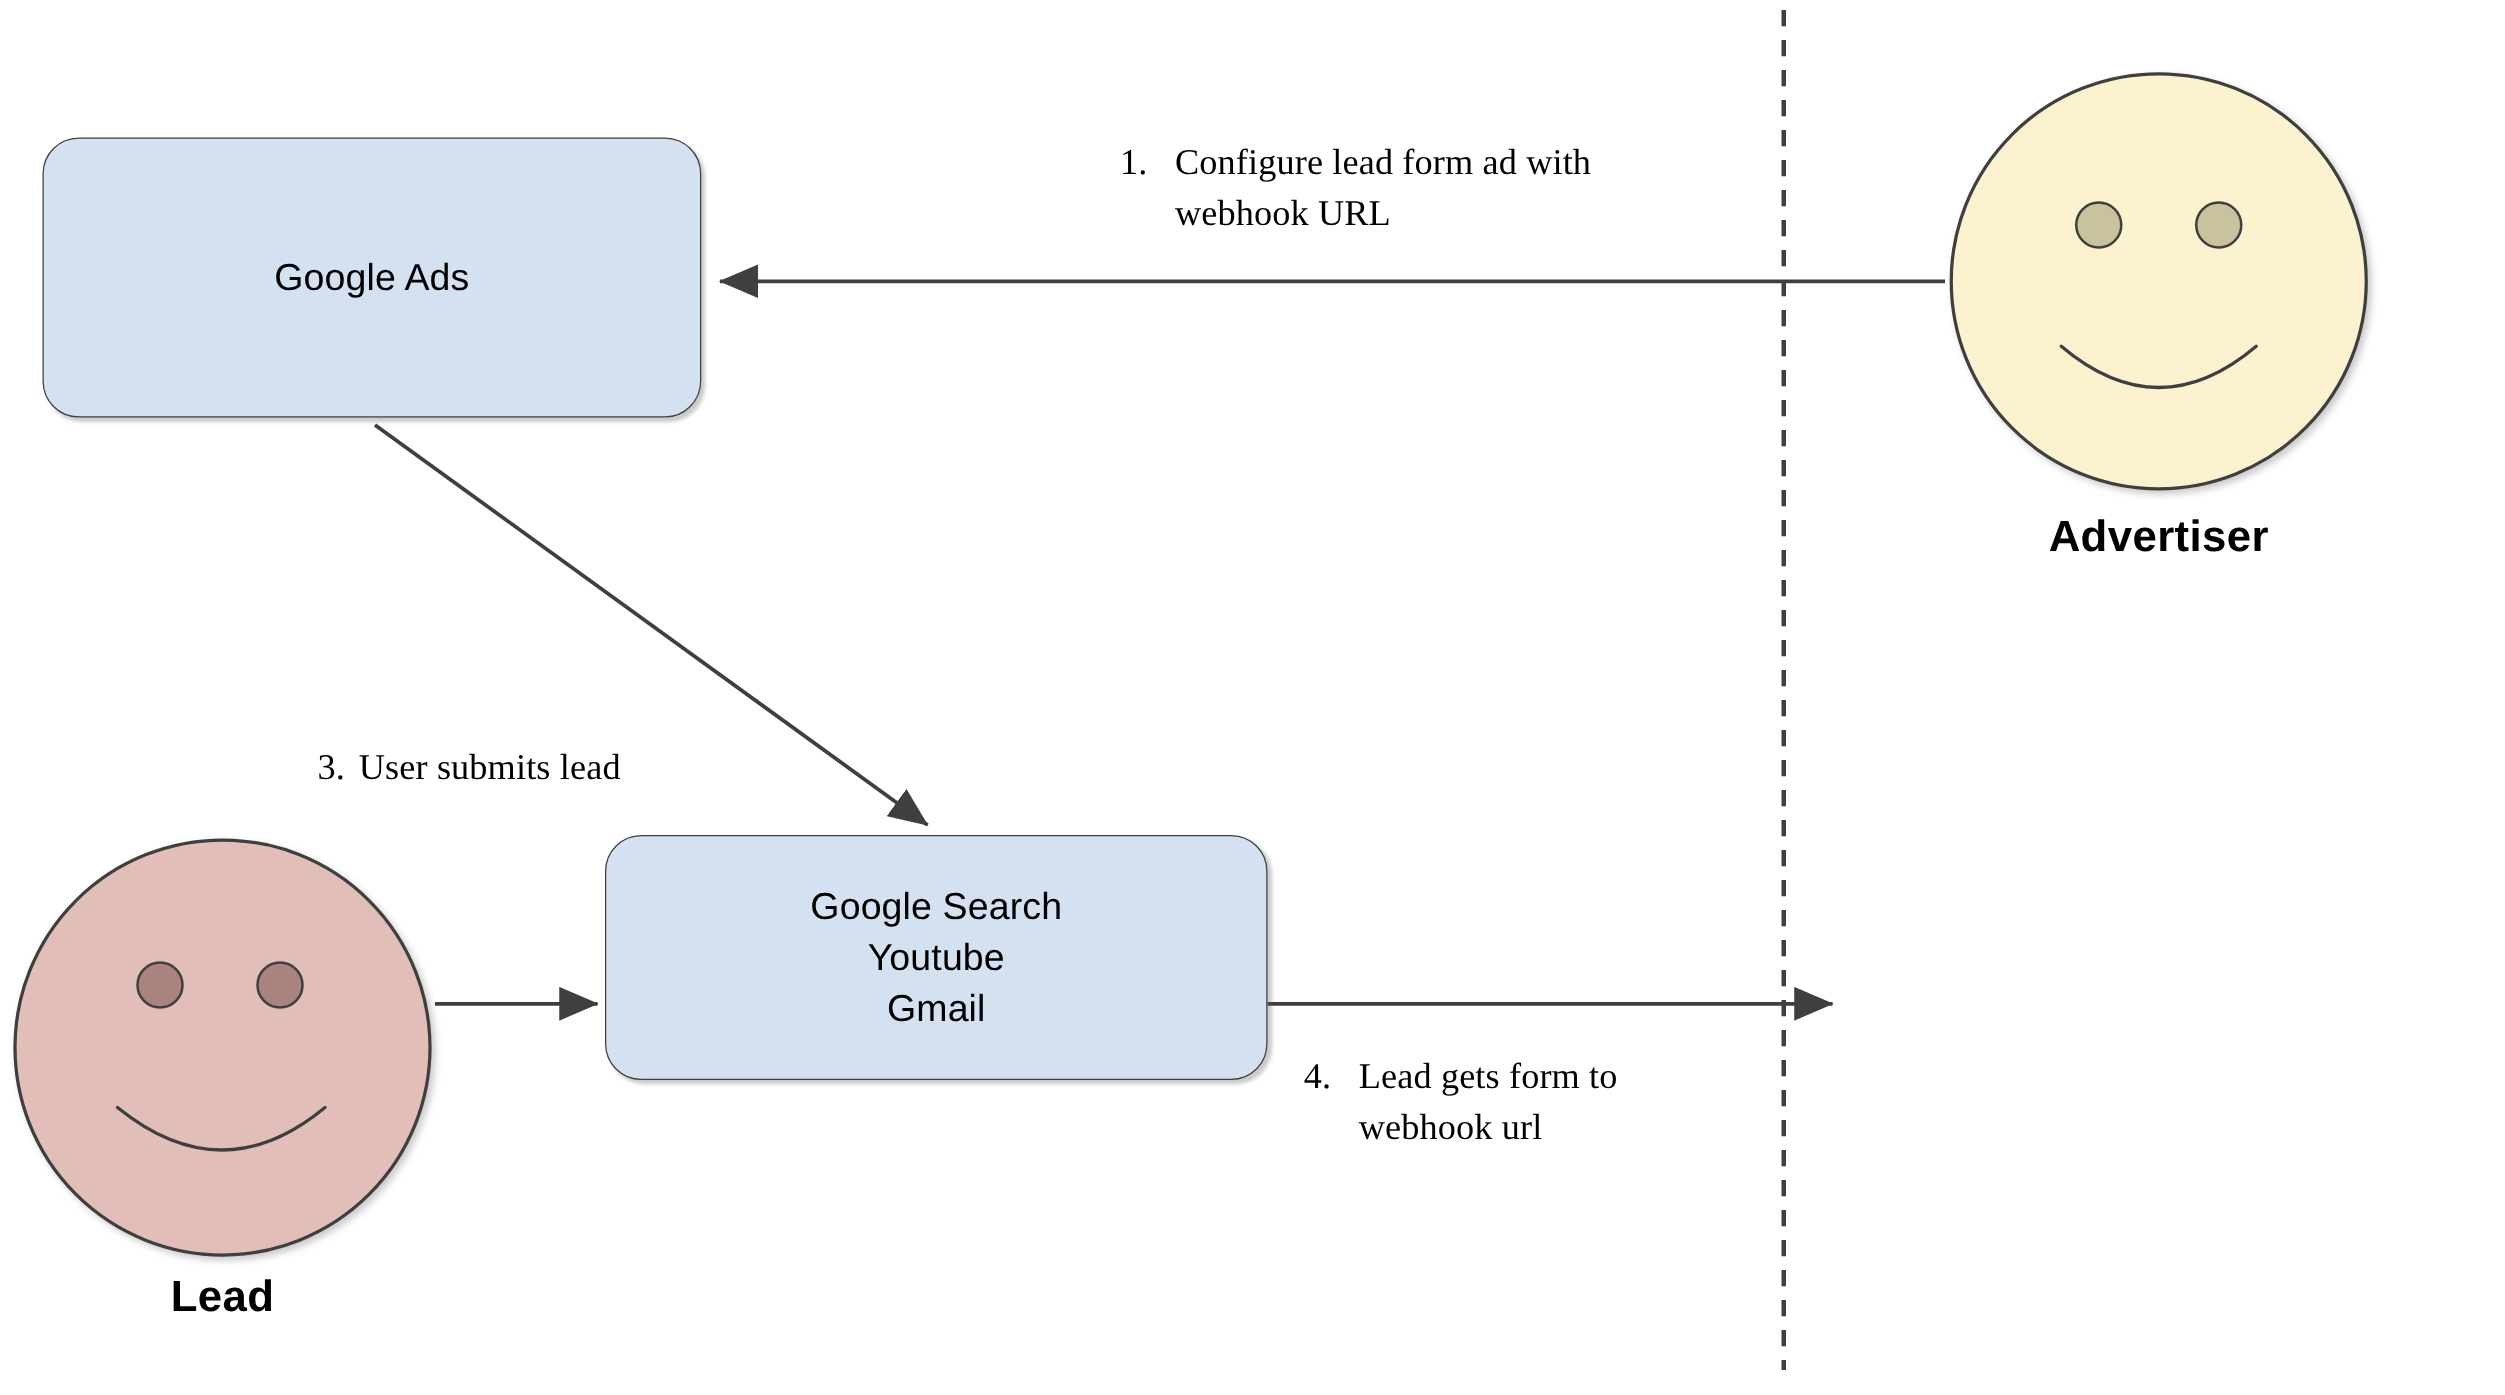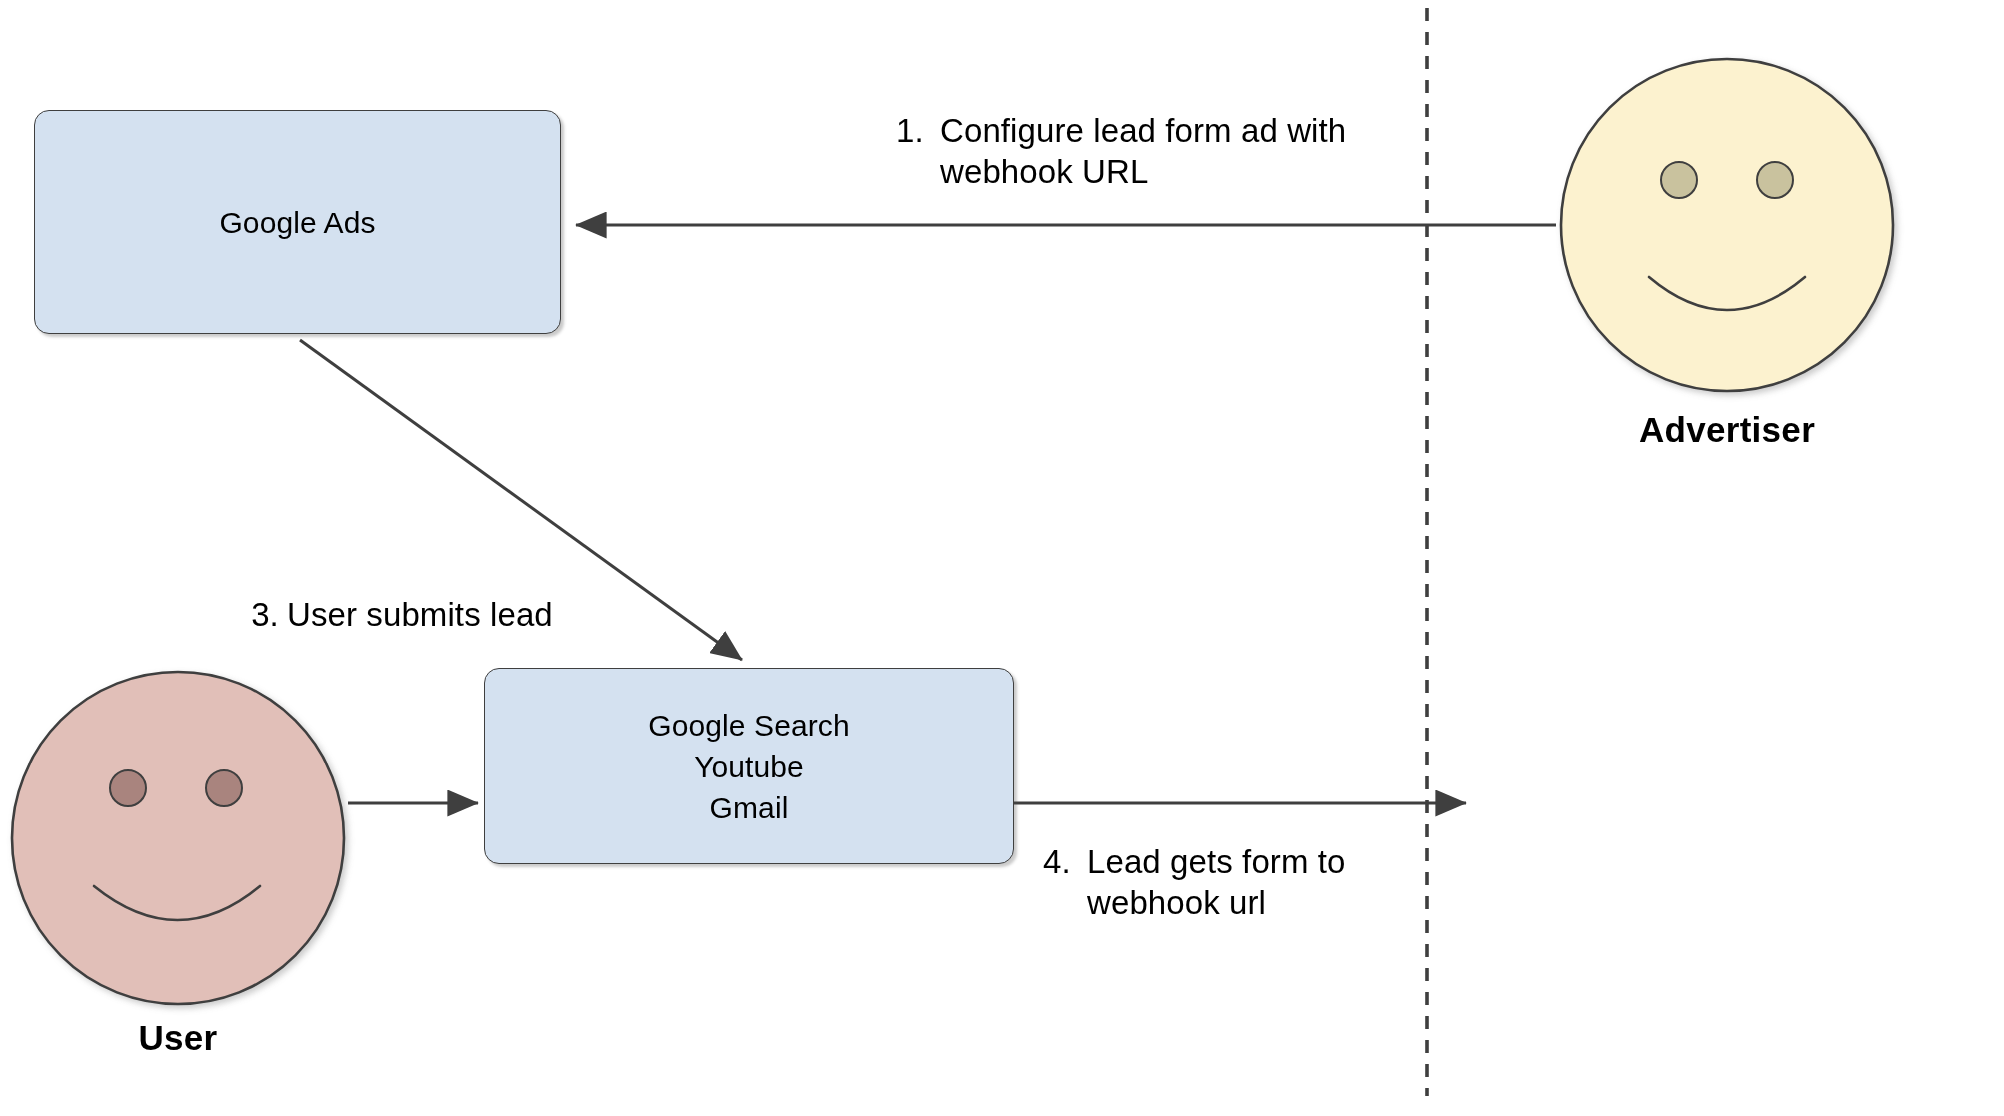--- a/index.html
+++ b/index.html
@@ -23,21 +23,21 @@
     left: 0;
     top: 0;
     width: 2004px;
     height: 1116px;
   }
   
   .node-box {
     position: absolute;
     box-sizing: border-box;
     border: 1.6px solid #3f3f3f;
-    border-radius: 15px;
+    border-radius: 29px;
     display: flex;
     align-items: center;
     justify-content: center;
     text-align: center;
     color: #000000;
     box-shadow: 3px 3px 3px rgba(80,80,80,0.30);
   }
   .node-box .node-text {
     font-size: 30px;
     line-height: 41px;
@@ -80,24 +80,25 @@
   }
   #actor-advertiser { left: 1557px; top: 55px; width: 340px; height: 340px; }
   #actor-advertiser .actor-label { top: 355px; }
   #actor-user { left: 8px; top: 668px; width: 340px; height: 340px; }
   #actor-user .actor-label { top: 350px; }
   .face-svg { display: block; filter: drop-shadow(3px 3px 3px rgba(80,80,80,0.30)); }
   
   .step-label {
     position: absolute;
     color: #000000;
-    font-size: 33px;
+    font-size: 29px;
     line-height: 41px;
     letter-spacing: 0.1px;
     white-space: nowrap;
+    font-family: Liberation Serif, serif;
   }
   .step-label .step-num {
     display: inline-block;
     width: 44px;
   }
   .step-label .step-text {
     display: inline-block;
     vertical-align: top;
   }
   #label-step-1 { left: 896px; top: 110px; }
@@ -149,21 +150,21 @@
     <div class="actor-label">Advertiser</div>
   </div>
 
   <div class="actor" id="actor-user">
     <svg class="face-svg" width="340" height="340" viewBox="0 0 340 340">
       <circle cx="170" cy="170" r="166" fill="#e1bfb8" stroke="#3f3f3f" stroke-width="2.6"></circle>
       <circle cx="120" cy="120" r="18" fill="#a9847e" stroke="#3f3f3f" stroke-width="2"></circle>
       <circle cx="216" cy="120" r="18" fill="#a9847e" stroke="#3f3f3f" stroke-width="2"></circle>
       <path d="M86,218 Q170,286 252,218" fill="none" stroke="#3f3f3f" stroke-width="2.6" stroke-linecap="round"></path>
     </svg>
-    <div class="actor-label">User</div>
+    <div class="actor-label">Lead</div>
   </div>
 
   <div class="step-label" id="label-step-1">
     <span class="step-num">1.</span><span class="step-text" style="white-space: pre-line;">Configure lead form ad with
 webhook URL</span>
   </div>
 
 
   <div class="step-label" id="label-step-3">
     <span class="step-num">3.</span><span class="step-text" style="white-space: pre-line;">User submits lead</span>

